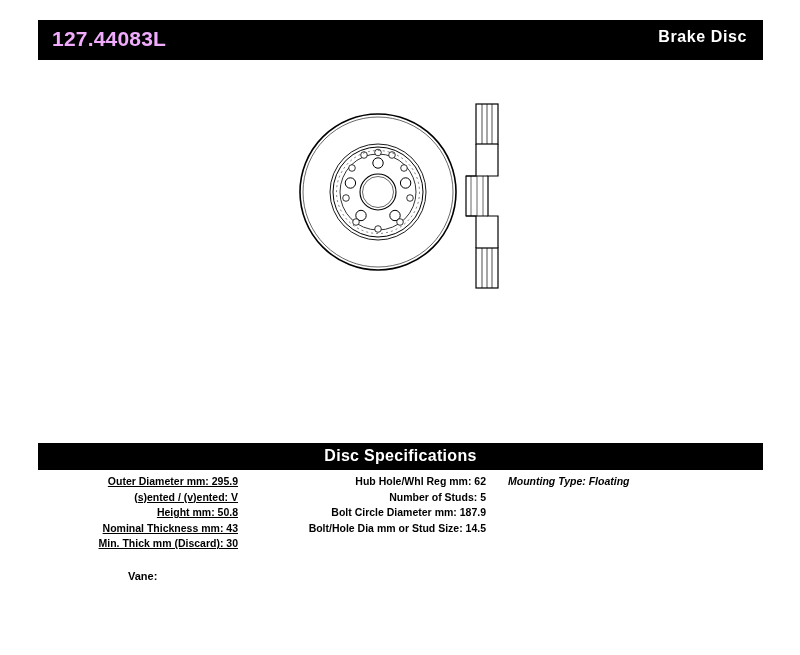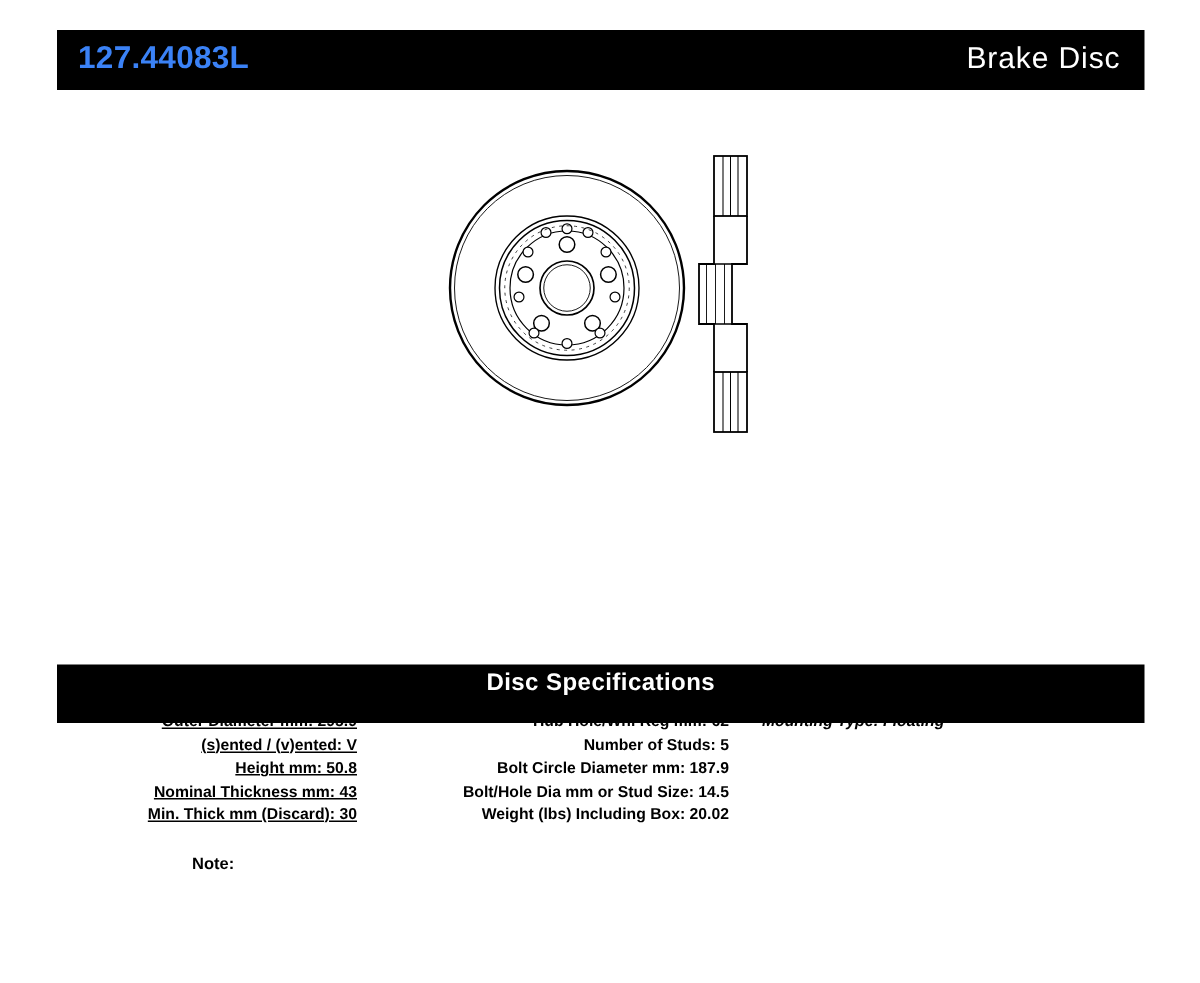--- a/index.html
+++ b/index.html
@@ -33,29 +33,29 @@
     background: #000000;
     color: #ffffff;
   }
   .header-part {
     position: absolute;
     left: 14px;
     top: 7px;
     font-size: 21px;
     font-weight: bold;
     letter-spacing: 0.2px;
-    color: #3b82f6;
+    color: #f0abfc;
     white-space: nowrap;
   }
   .header-title {
     position: absolute;
     right: 16px;
     top: 8px;
-    font-size: 20px;
-    font-weight: normal;
+    font-size: 16px;
+    font-weight: bold;
     letter-spacing: 0.6px;
     color: #ffffff;
     white-space: nowrap;
   }
 
   
   .drawing {
     position: absolute;
     left: 38px;
     top: 70px;
@@ -72,21 +72,21 @@
     left: 420px;
     top: 26px;
   }
 
   
   .spec-bar {
     position: absolute;
     left: 38px;
     top: 443px;
     width: 725px;
-    height: 39px;
+    height: 27px;
     background: #000000;
   }
   .spec-bar-title {
     position: absolute;
     width: 100%;
     top: 4px;
     text-align: center;
     color: #ffffff;
     font-size: 16px;
     font-weight: bold;
@@ -227,23 +227,22 @@
       <div class="spec-line">Height mm: 50.8</div>
       <div class="spec-line">Nominal Thickness mm: 43</div>
       <div class="spec-line">Min. Thick mm (Discard): 30</div>
     </div>
 
     <div class="col col-mid">
       <div class="spec-line">Hub Hole/Whl Reg mm: 62</div>
       <div class="spec-line">Number of Studs: 5</div>
       <div class="spec-line">Bolt Circle Diameter mm: 187.9</div>
       <div class="spec-line">Bolt/Hole Dia mm or Stud Size: 14.5</div>
-      <div class="spec-line">Weight (lbs) Including Box: 20.02</div>
     </div>
 
     <div class="col col-right">
       <div class="spec-line">Mounting Type: Floating</div>
     </div>
 
-    <div class="note">Note:</div>
+    <div class="note">Vane:</div>
   </div>
 
 </div>
 
 </body></html>

